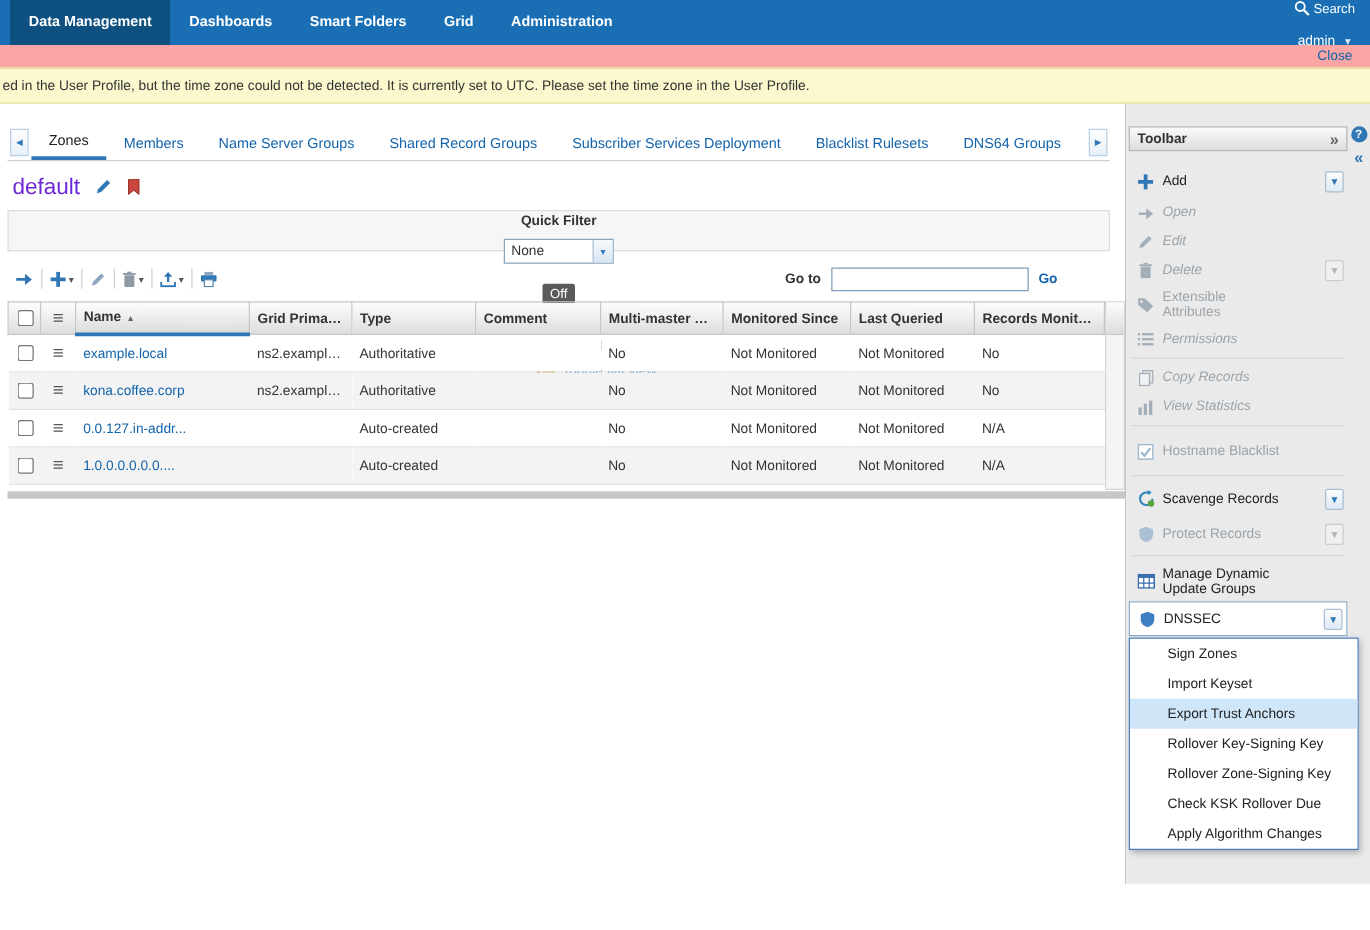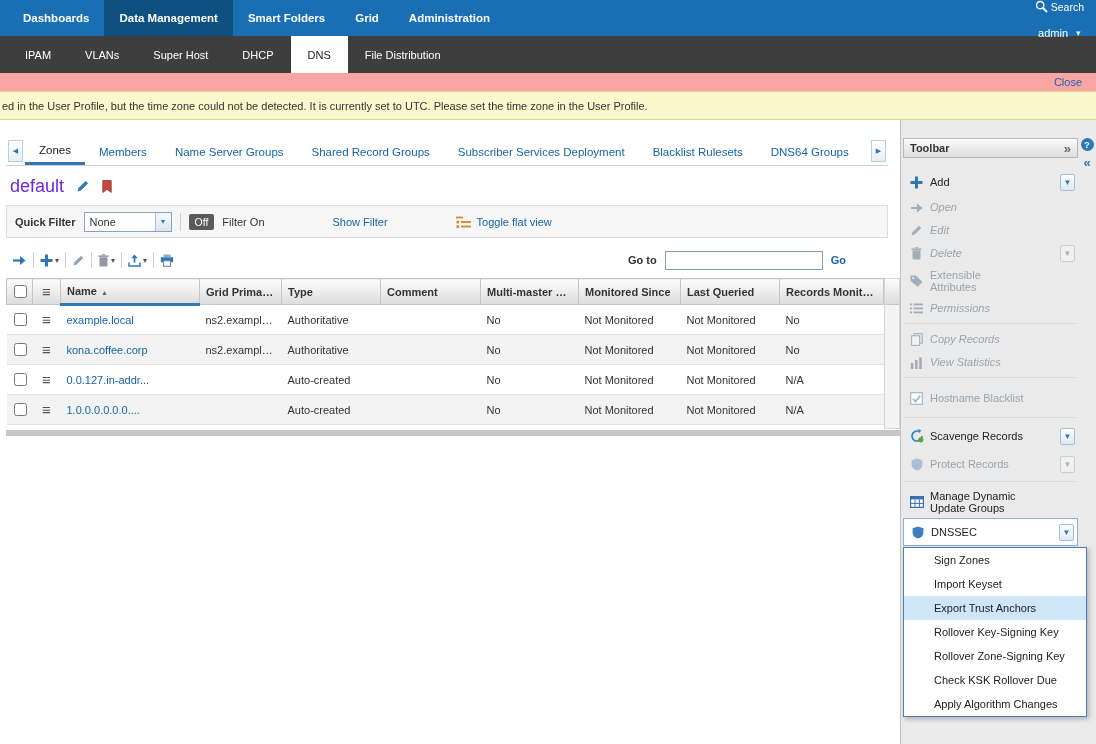--- a/index.html
+++ b/index.html
@@ -40,21 +40,21 @@
   .tabs { display:flex; overflow:hidden; width:846px; }
   .vtab { padding:0 14px; display:flex; align-items:center; color:#1464ab; font-size:11.5px; cursor:pointer; white-space:nowrap; }
   .vtab.active { color:#222; border-bottom:3px solid #2f77b5; }
 
   
   .title-row { display:flex; align-items:center; gap:12px; height:28px; margin:6px 0 0 4px; }
   .page-title { font-size:18px; color:#6d28d9; }
   .icon-btn { cursor:pointer; display:flex; align-items:center; }
 
   
-  .filter-bar { height:33px; background:#f6f6f6; border:1px solid #ddd; display:flex; align-items:center; gap:8px; margin:5px 12px 0 0; padding:2px 8px; }
+  .filter-bar { height:33px; background:#f6f6f6; border:1px solid #ddd; display:flex; align-items:center; gap:8px; margin:5px 12px 0 0; padding:2px 8px;flex-direction:column; }
   .qf-label { font-weight:bold; }
   .qf-select { width:88px; height:20px; border:1px solid #89a4bd; background:#fff; display:flex; align-items:center; padding-left:5px; cursor:pointer; }
   .sel-caret { margin-left:auto; width:16px; height:18px; background:linear-gradient(#f5f9fd,#d9e6f2); border-left:1px solid #a9bed2; color:#2f77b5; font-size:8px; display:flex; align-items:center; justify-content:center; }
   .vsep { width:1px; height:18px; background:#cfcfcf; }
   .off-badge { background:#5a5a5a; color:#fff; border-radius:2px; padding:2px 6px; font-size:10.5px; cursor:pointer; }
   .link { color:#1464ab; cursor:pointer; text-decoration:none; }
   .flat-view { display:flex; align-items:center; gap:5px; cursor:pointer; }
 
   
   .grid-toolbar { display:flex; align-items:center; gap:6px; height:28px; margin:8px 12px 0 6px; }
@@ -108,48 +108,40 @@
   .dnssec-menu { position:absolute; left:2px; top:427px; width:184px; background:#fff; border:1px solid #4a7ebb; box-shadow:2px 2px 5px rgba(0,0,0,0.25); z-index:5; }
   .menu-item { height:24px; line-height:24px; padding-left:30px; color:#222; cursor:pointer; white-space:nowrap; }
   .menu-item.highlight { background:#cfe5f8; }
 </style>
 </head>
 <body>
 
 <div class="app">
 
   <div class="top-nav">
+    <div class="nav-item active">Data Management</div>
     <div class="nav-item">Dashboards</div>
-    <div class="nav-item active">Data Management</div>
     <div class="nav-item">Smart Folders</div>
     <div class="nav-item">Grid</div>
     <div class="nav-item">Administration</div>
     <div class="nav-right">
       <span class="search">
         <svg width="13" height="13" viewBox="0 0 13 13">
             <circle cx="5.2" cy="5.2" r="3.6" fill="none" stroke="#ffffff" stroke-width="1.5"></circle>
             <line x1="8" y1="8" x2="12" y2="12" stroke="#ffffff" stroke-width="1.8"></line>
           </svg>
         <span>Search</span>
       </span>
       <span class="user">
         <span>admin</span>
         <span class="caret-w">▾</span>
       </span>
     </div>
   </div>
 
-  <div class="sub-nav">
-    <div class="sub-item">IPAM</div>
-    <div class="sub-item">VLANs</div>
-    <div class="sub-item">Super Host</div>
-    <div class="sub-item">DHCP</div>
-    <div class="sub-item active">DNS</div>
-    <div class="sub-item">File Distribution</div>
-  </div>
 
   <div class="close-row">
     <span class="close-link">Close</span>
   </div>
   <div class="banner">
     <span>ed in the User Profile, but the time zone could not be detected. It is currently set to UTC. Please set the time zone in the User Profile.</span>
   </div>
 
   <div class="content">
 

